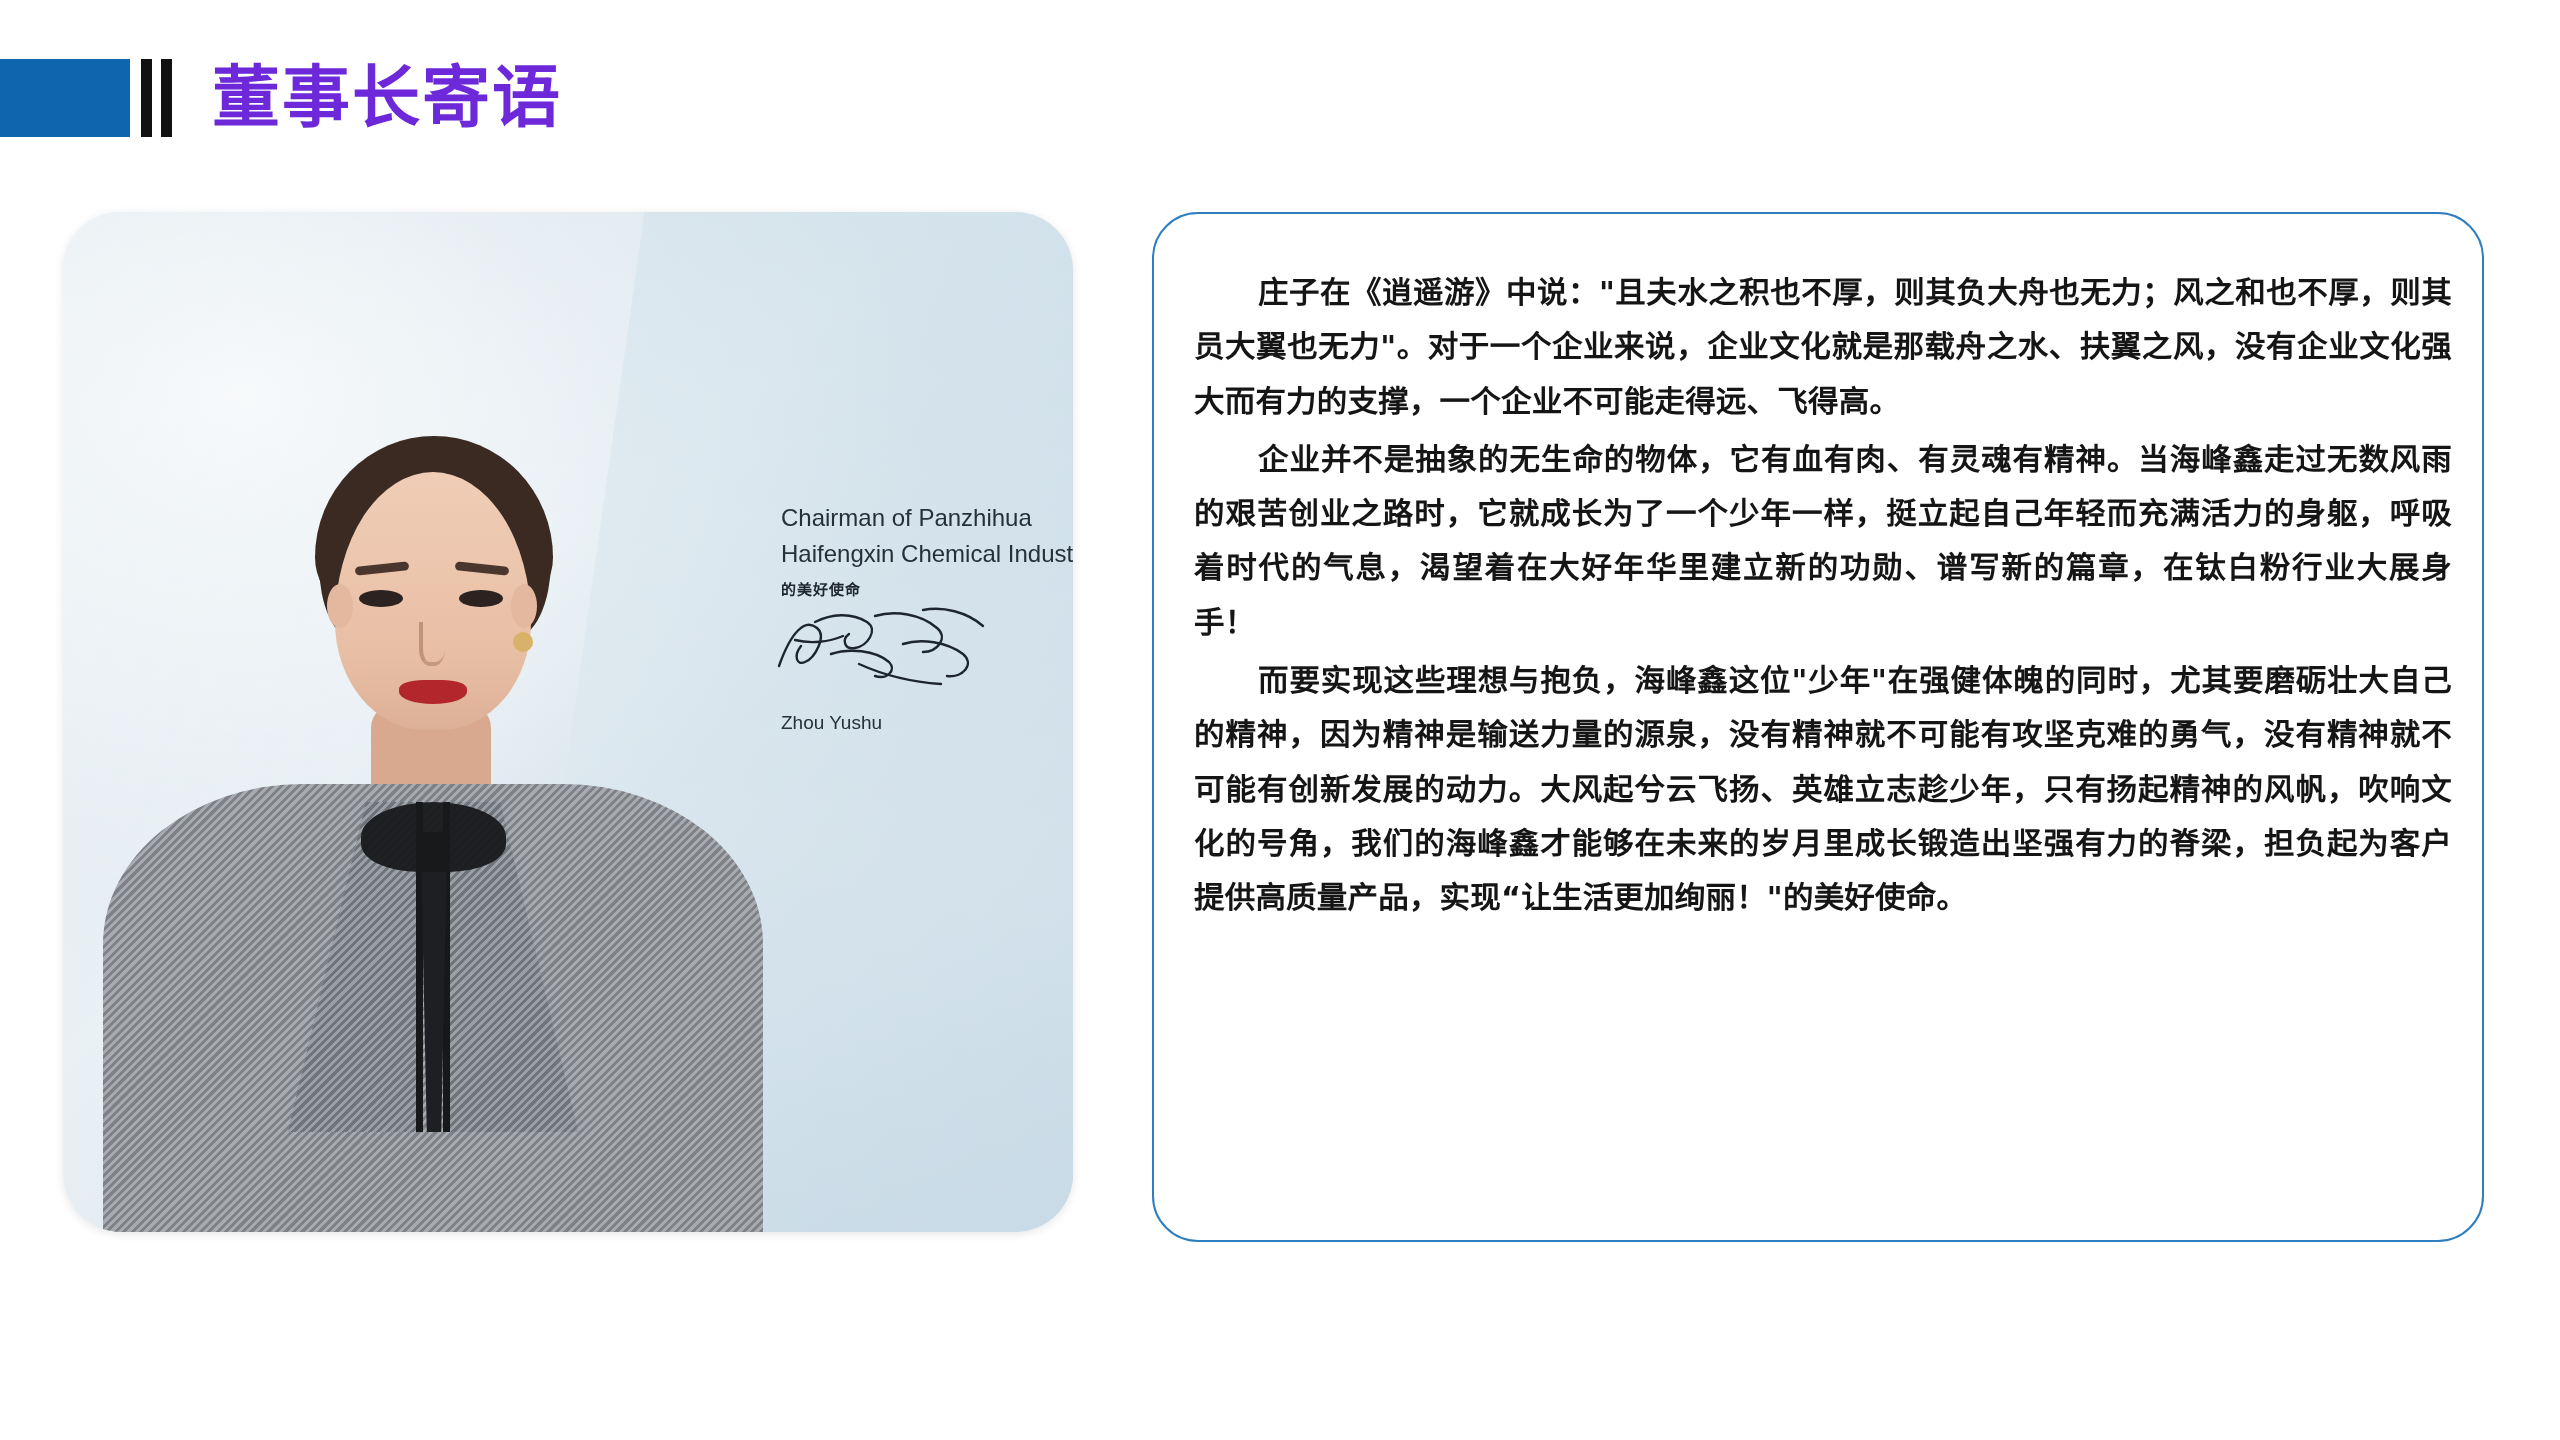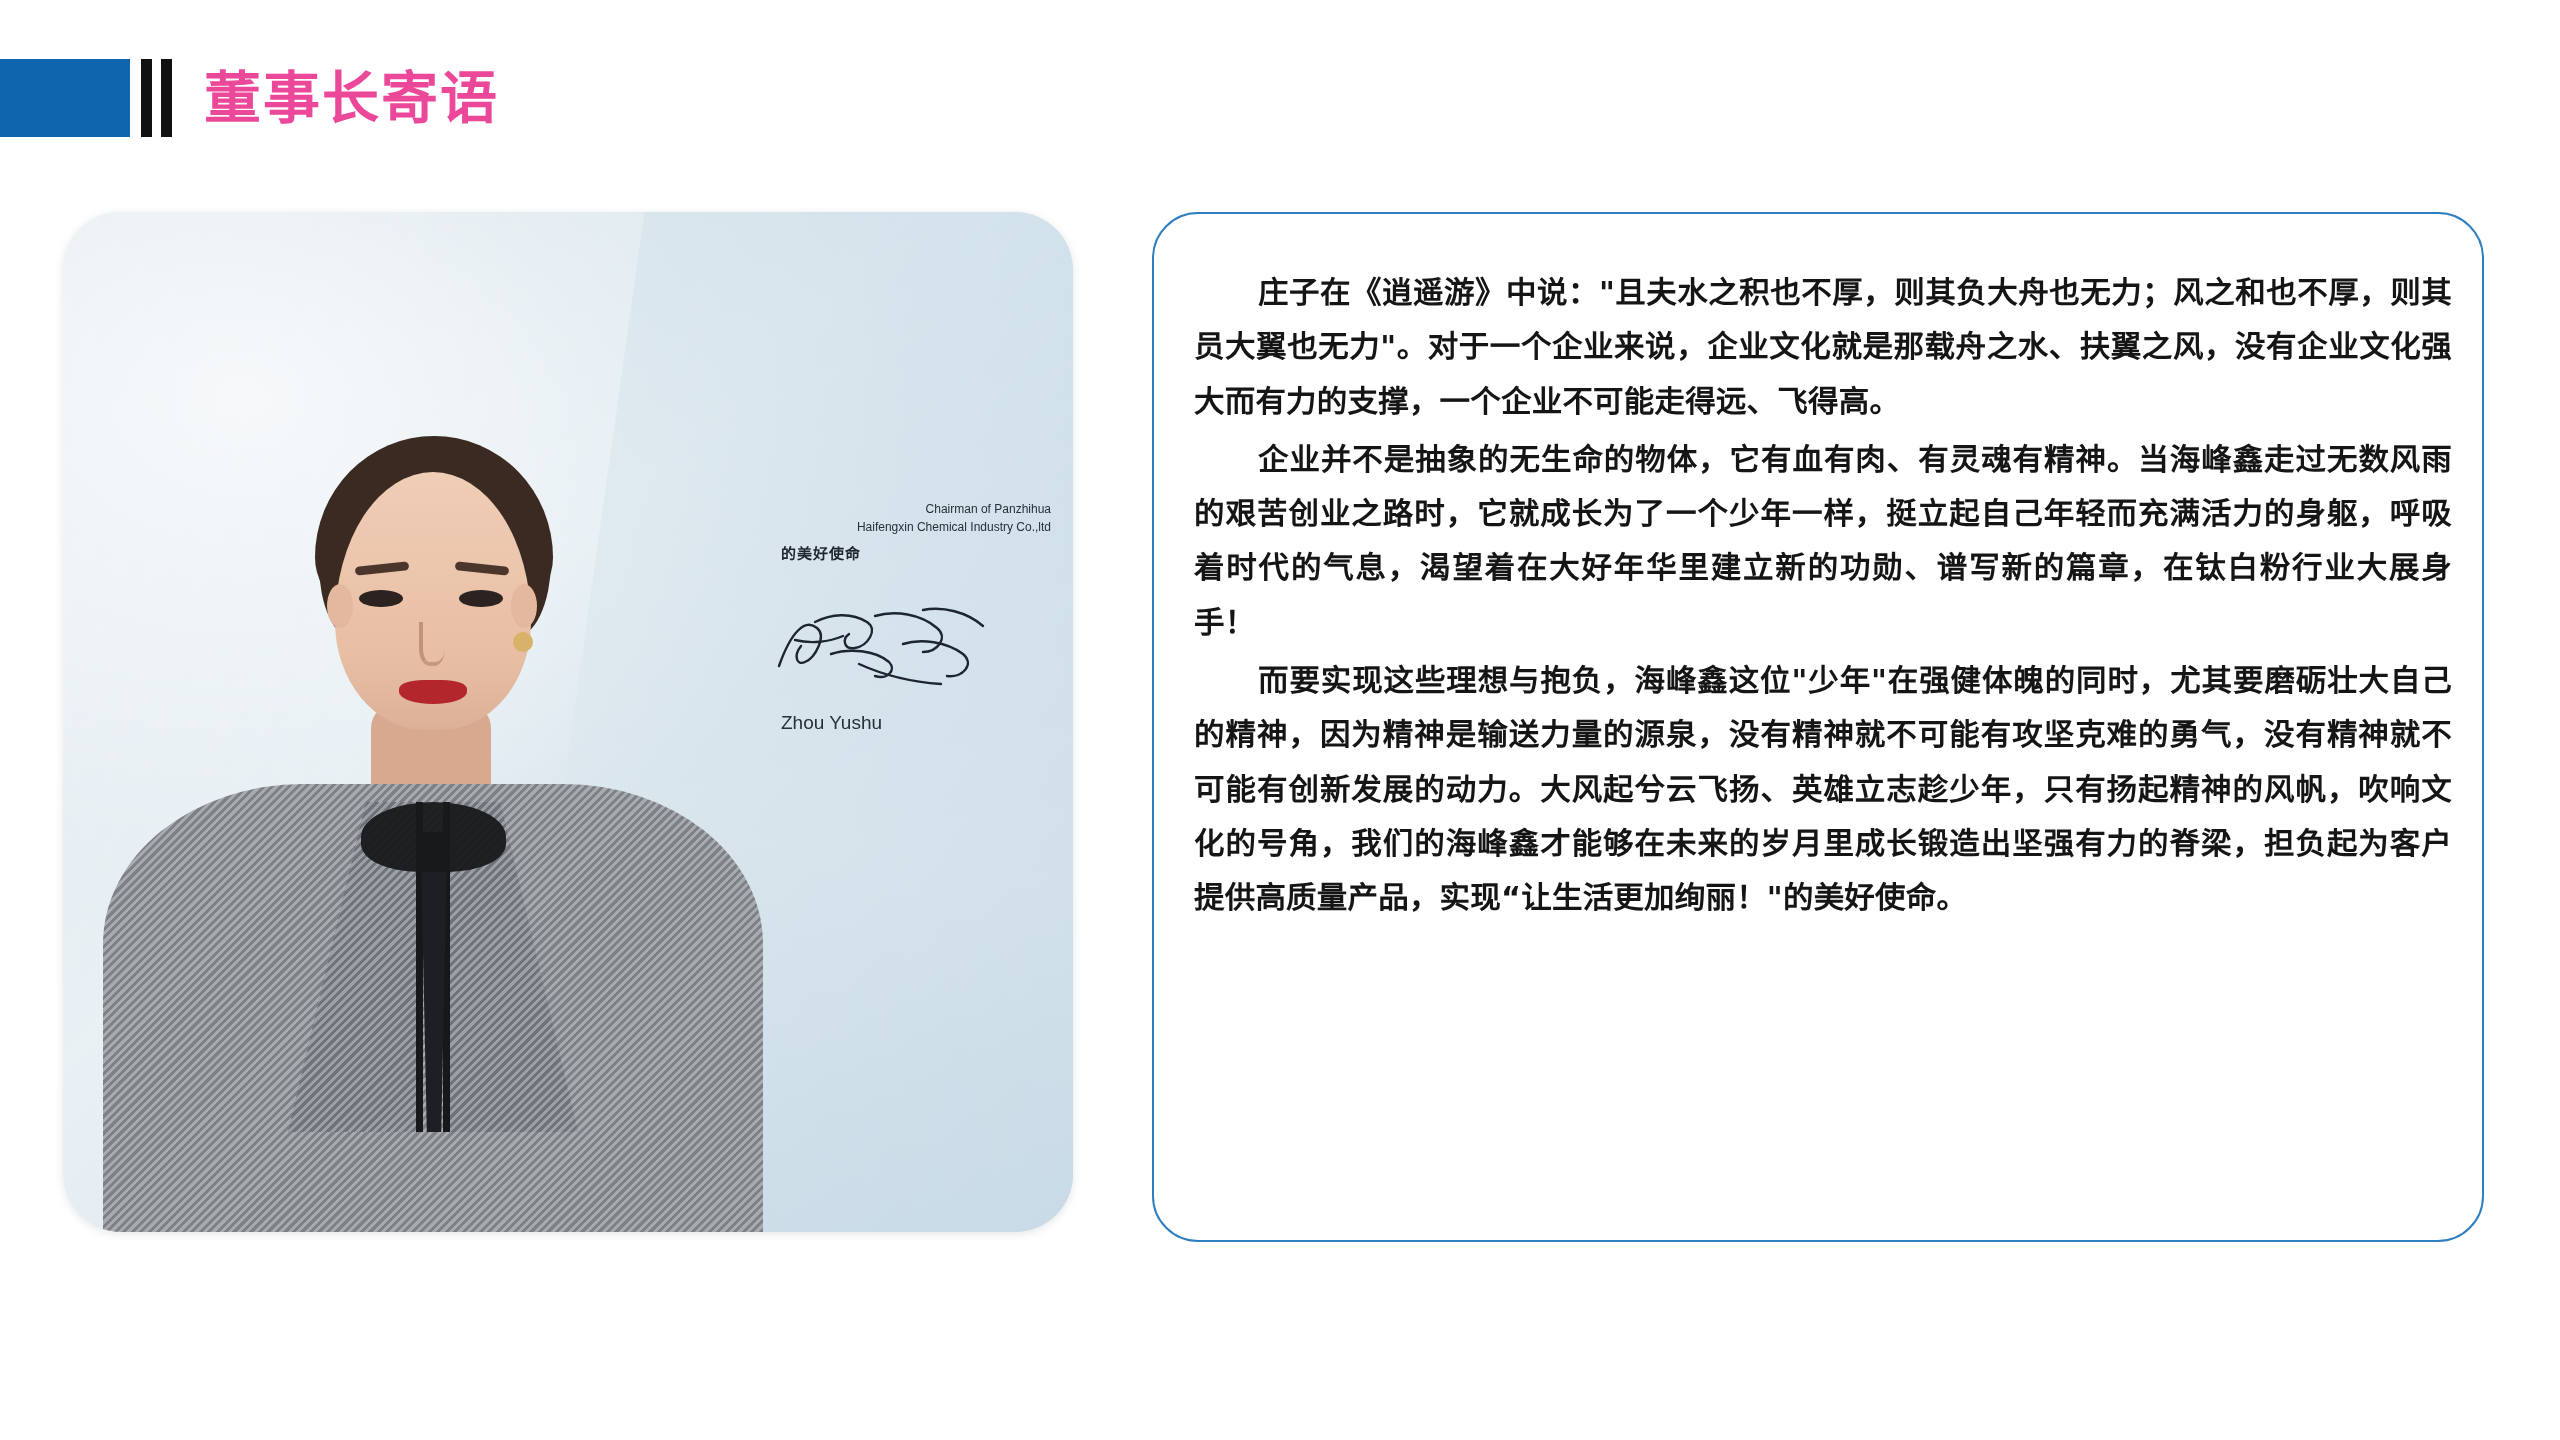--- a/index.html
+++ b/index.html
@@ -40,24 +40,24 @@
     gap: 9px;
     margin-left: 11px;
     align-items: center;
   }
   .header-bars .bar {
     width: 11px;
     height: 78px;
     background: #111111;
   }
   .header-title {
-    margin-left: 32px;
-    font-size: 57px;
+    margin-left: 40px;
+    font-size: 68px;
     font-weight: 700;
-    color: #ec4899;
+    color: #6d28d9;
     letter-spacing: 2px;
     line-height: 1;
     white-space: nowrap;
     font-family: "DejaVu Sans", "Liberation Sans", sans-serif;
   }
 
   
   .photo-card {
     position: absolute;
     left: 63px;
@@ -254,25 +254,24 @@
   
   .photo-caption {
     position: absolute;
     left: 718px;
     top: 288px;
     width: 270px;
     color: #26303a;
   }
   .photo-caption .line1,
   .photo-caption .line2 {
-    font-size: 12px;
+    font-size: 24px;
     line-height: 1.5;
     color: #253039;
     white-space: nowrap;
-    text-align: right;
   }
   .photo-caption .cn-title {
     margin-top: 6px;
     font-size: 15px;
     font-weight: 700;
     color: #1d262e;
     letter-spacing: 1px;
   }
   .signature {
     position: absolute;

